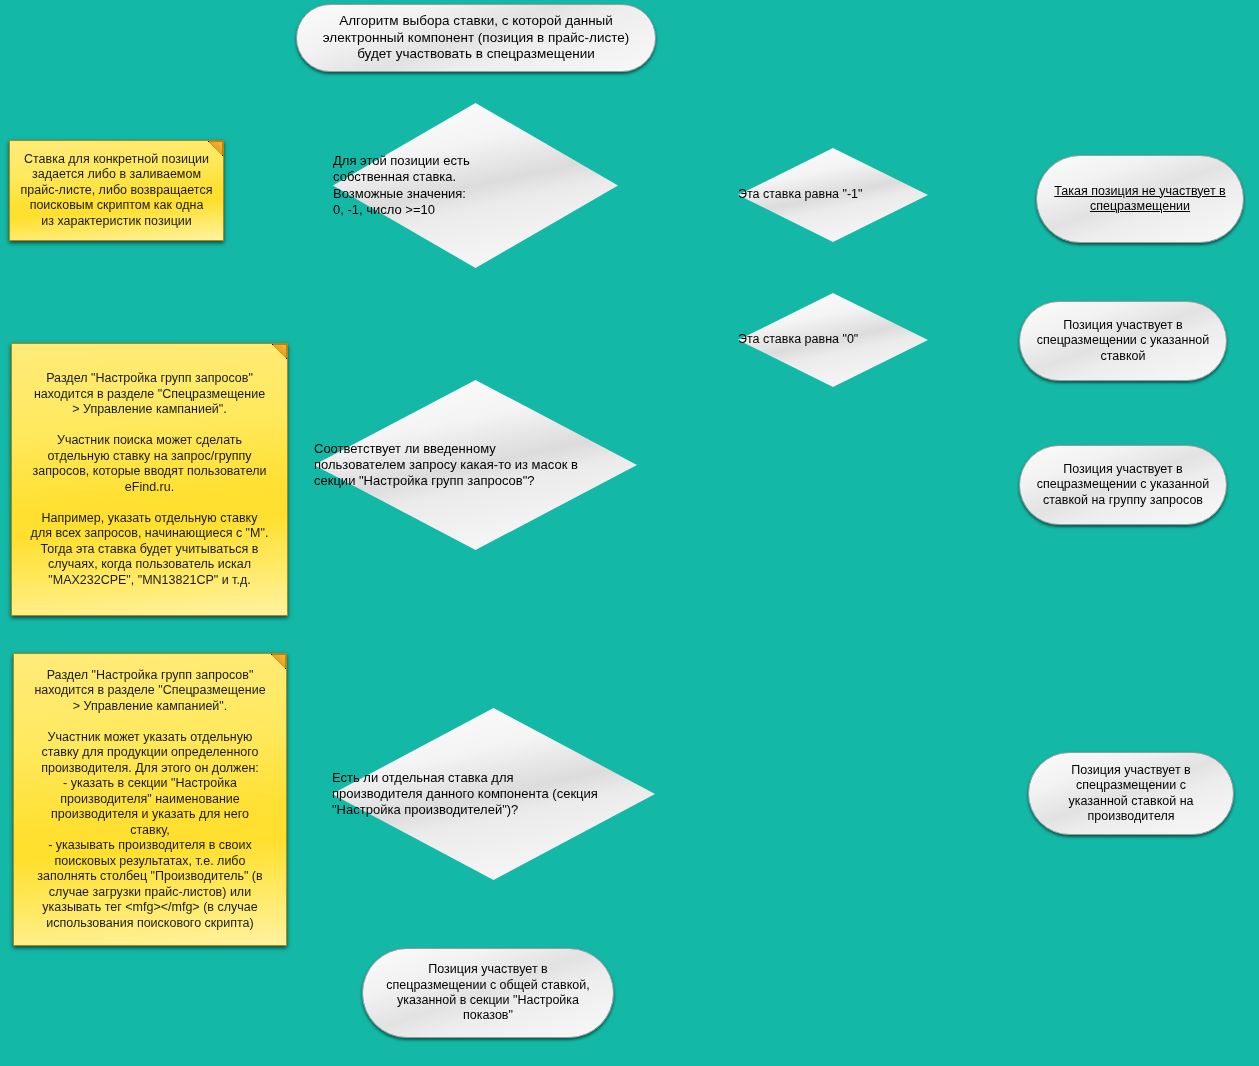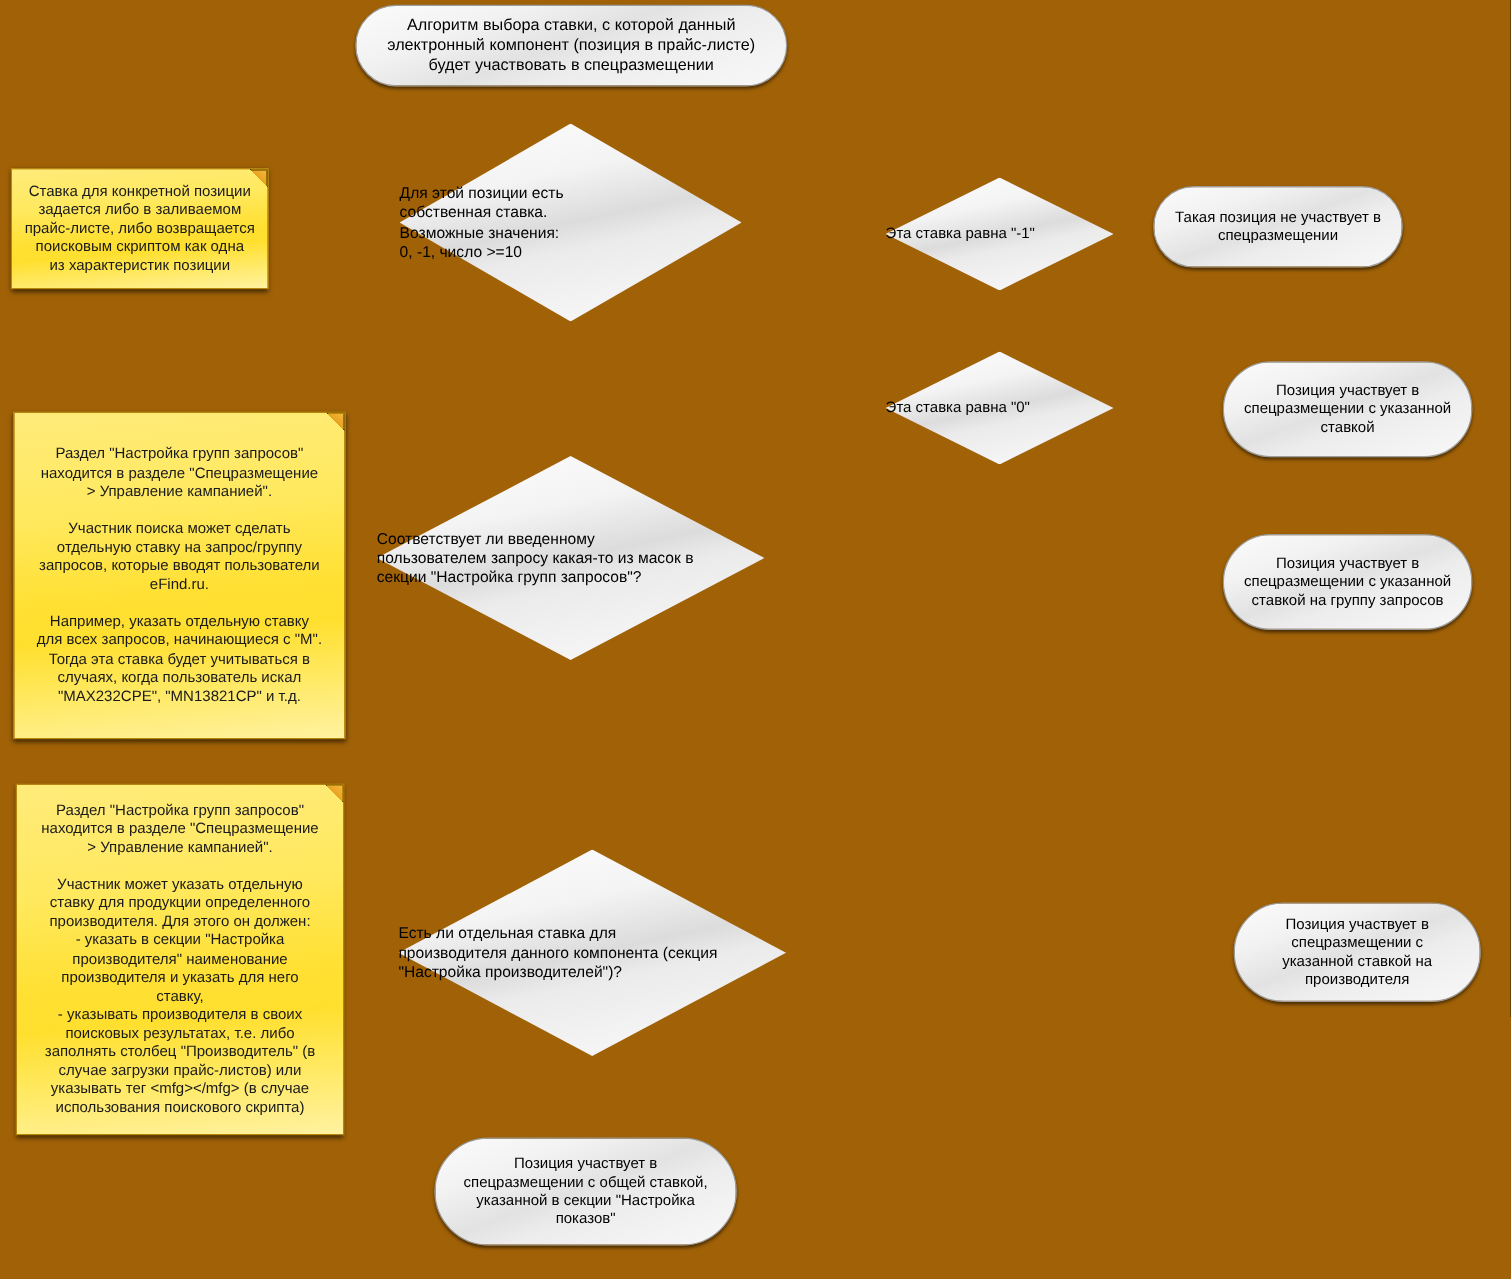--- a/index.html
+++ b/index.html
@@ -5,21 +5,21 @@
 <style>
   html, body {
     margin: 0;
     padding: 0;
     background: #000000;
   }
   #canvas {
     position: relative;
     width: 1259px;
     height: 1066px;
-    background: #a16207;
+    background: #14b8a6;
     overflow: hidden;
     font-family: "Liberation Sans", sans-serif;
   }
 
   
   .node {
     position: absolute;
     box-sizing: border-box;
   }
 
@@ -135,21 +135,21 @@
 собственная ставка.
 Возможные значения:
 0, -1, число &gt;=10</span>
   </div>
 
   <div class="node decision" style="left:738px; top:148px; width:190px; height:94px; font-size:12.5px;">
     <span class="dshape"></span>
     <span class="txt">Эта ставка равна "-1"</span>
   </div>
 
-  <div class="node term" style="left:961px; top:155px; width:208px; height:68px; font-size:12.5px;">
+  <div class="node term" style="left:1036px; top:155px; width:208px; height:88px; font-size:12.5px;text-decoration:underline;">
     <span class="txt" style="white-space:pre-line;">Такая позиция не участвует в
 спецразмещении</span>
   </div>
 
   <div class="node decision" style="left:738px; top:293px; width:190px; height:94px; font-size:12.5px;">
     <span class="dshape"></span>
     <span class="txt">Эта ставка равна "0"</span>
   </div>
 
   <div class="node term" style="left:1019px; top:301px; width:208px; height:80px; font-size:12.5px;">

